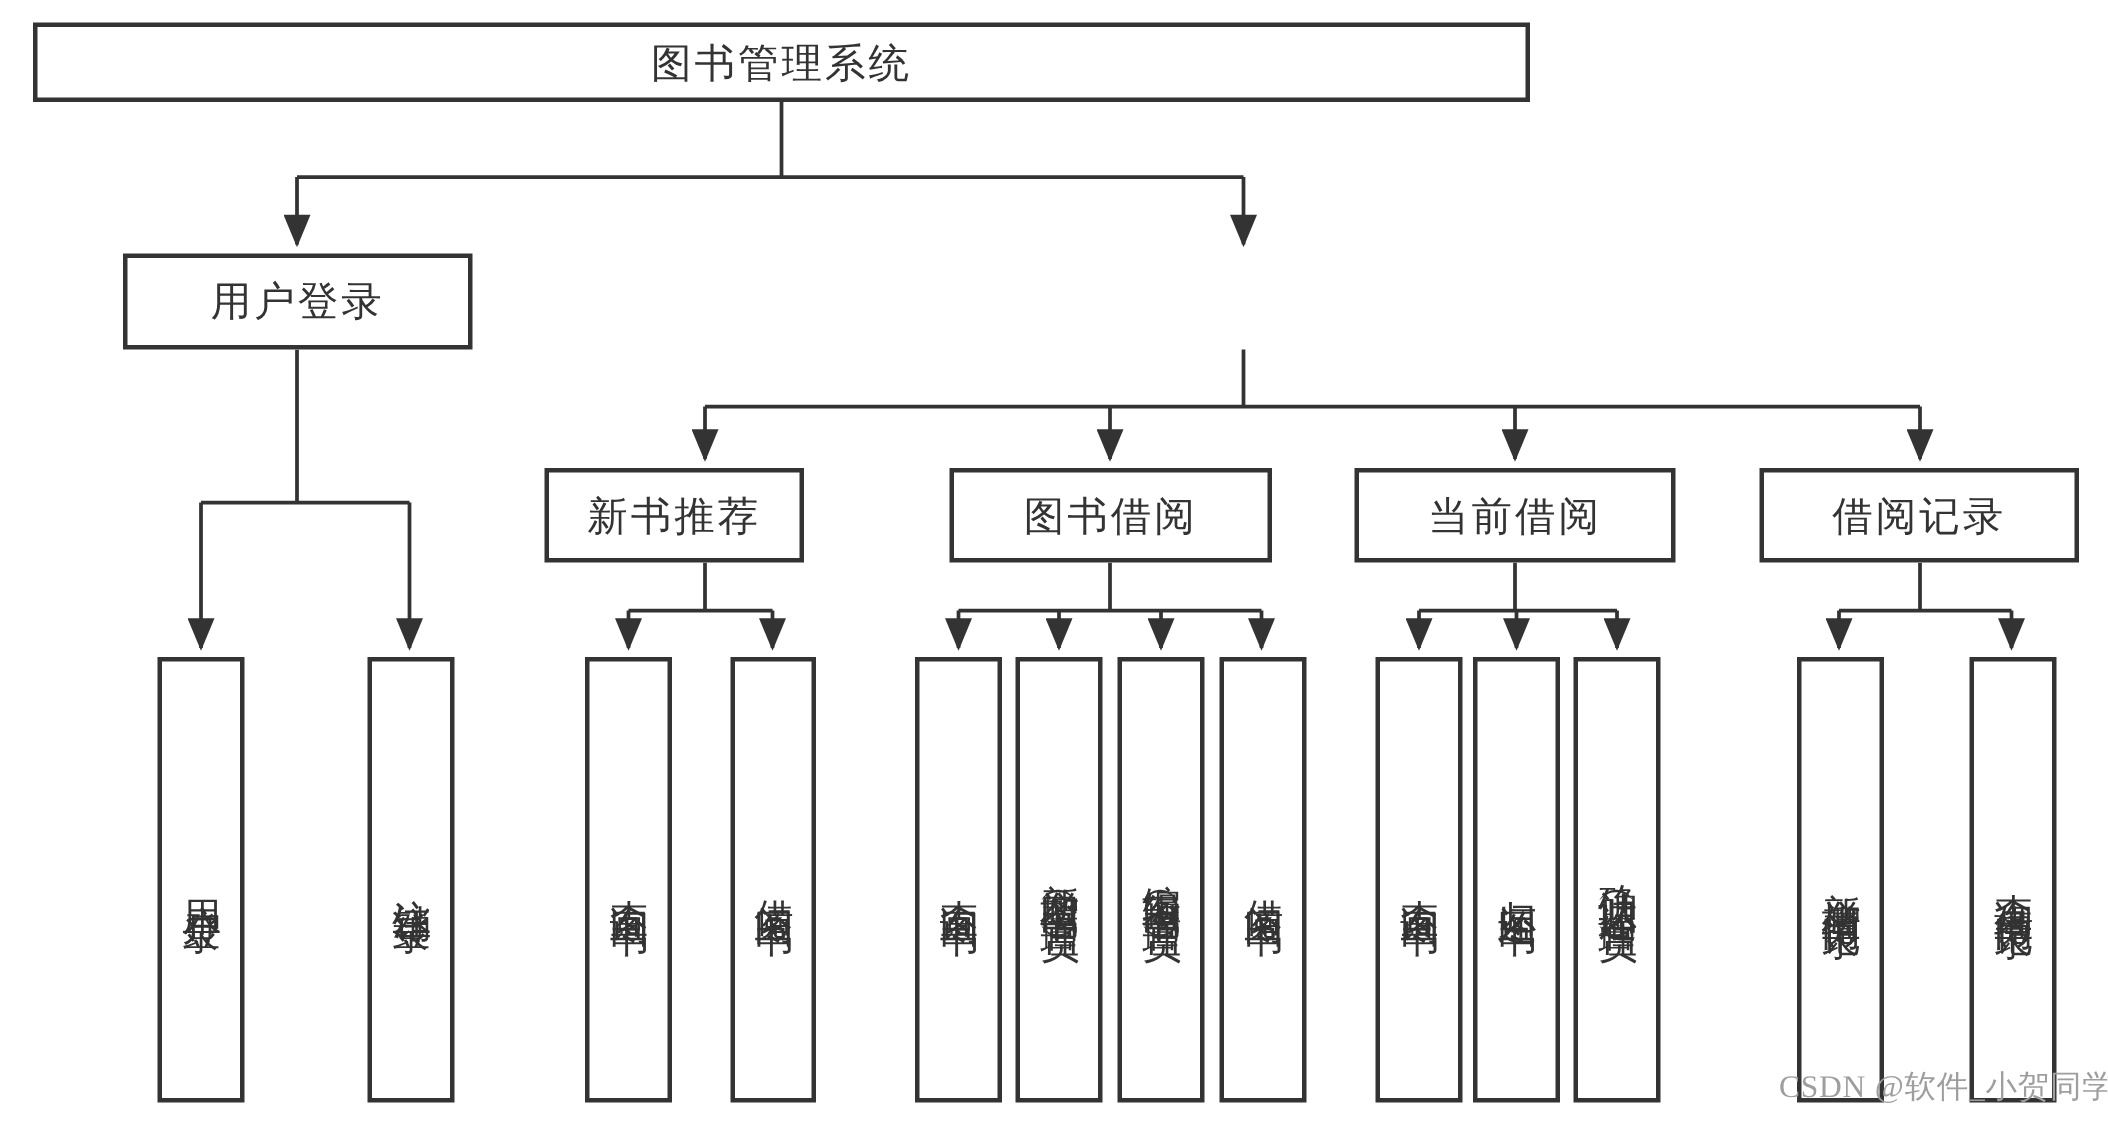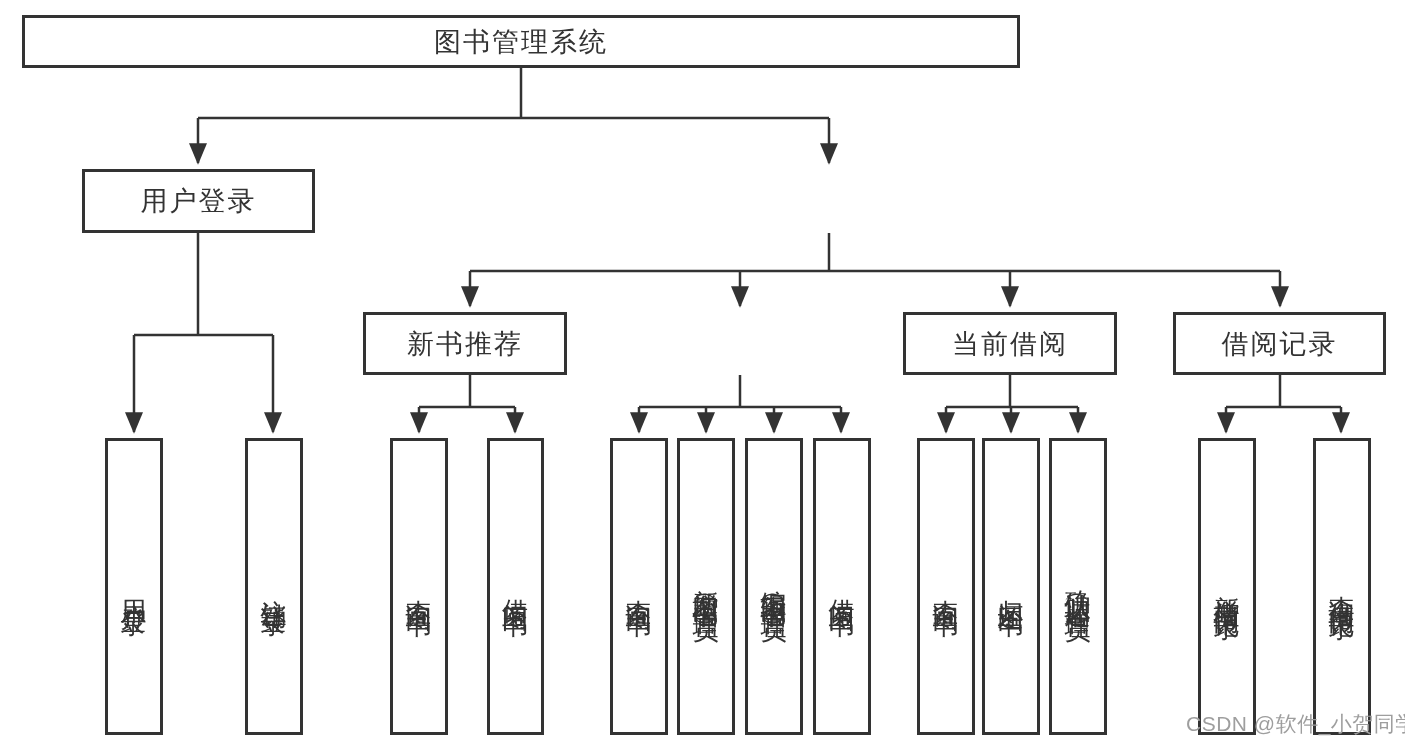--- a/index.html
+++ b/index.html
@@ -5,21 +5,21 @@
   html, body {
     margin: 0;
     padding: 0;
     background: #ffffff;
   }
   .stage {
     position: relative;
     width: 1405px;
     height: 747px;
     background: var(--bg, #ffffff);
-    font-family: Liberation Sans, sans-serif;
+    font-family: Liberation Serif, serif;
     color: var(--text, #333333);
     overflow: hidden;
   }
   svg.connectors {
     position: absolute;
     left: 0; top: 0;
     width: 1405px; height: 747px;
   }
   svg .ln {
     stroke: var(--line, #333333);
@@ -110,22 +110,25 @@
   </svg>
 
   <div class="node hbox" style="left:22px;top:15px;width:998px;height:53px">
     <span>图书管理系统</span>
   </div>
 
   <div class="node hbox" style="left:82px;top:169px;width:233px;height:64px">
     <span>用户登录</span>
   </div>
 
-  <div class="node hbox" style="left:363px;top:312px;width:204px;height:63px">
+  <div class="node hbox" style="left:363px;top:312px;width:173px;height:63px">
     <span>新书推荐</span>
+  </div>
+  <div class="node hbox" style="left:633px;top:312px;width:215px;height:63px">
+    <span>图书借阅</span>
   </div>
   <div class="node hbox" style="left:1173px;top:312px;width:213px;height:63px">
     <span>借阅记录</span>
   </div>
   <div class="node hbox" style="left:903px;top:312px;width:214px;height:63px">
     <span>当前借阅</span>
   </div>
 
   <div class="node vbox" style="left:105px;top:438px;width:58px;height:297px">
     <span>用户登录</span>

